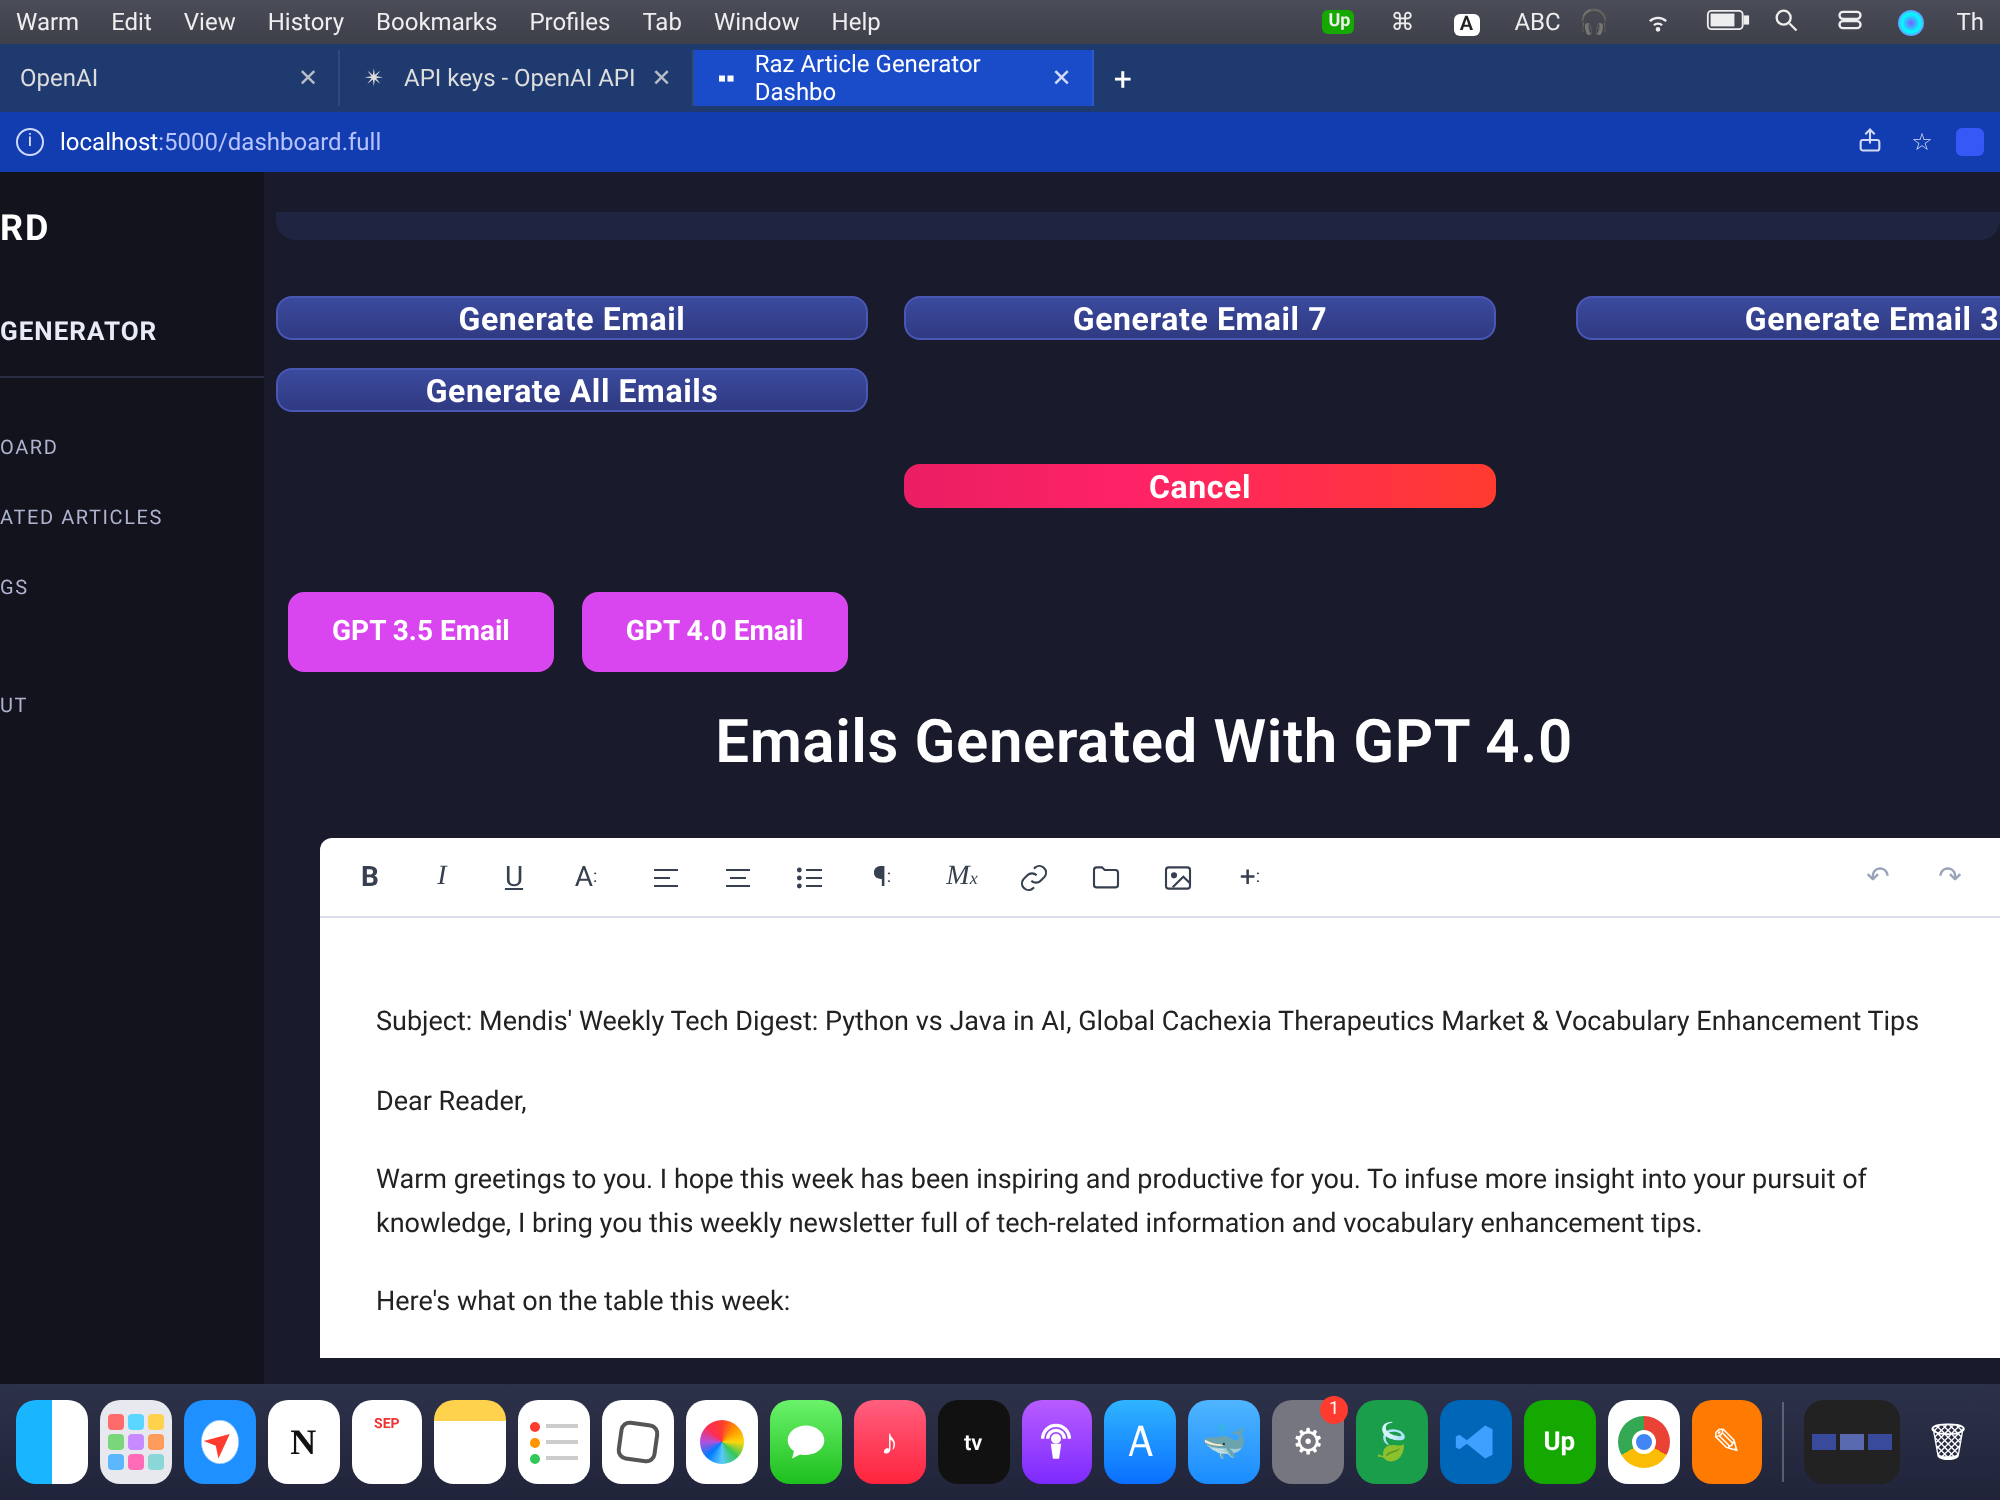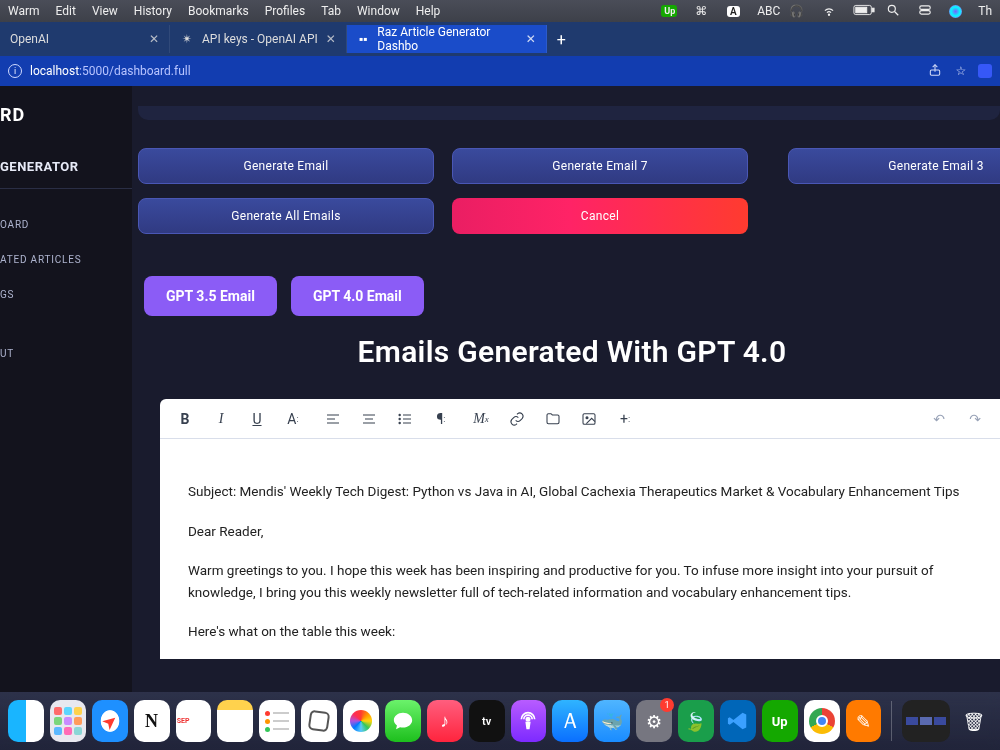--- a/index.html
+++ b/index.html
@@ -33,46 +33,46 @@
   .sidebar { width: 132px; background:#13131d; color:#c5c8d9; padding-top:18px; display:flex; flex-direction:column; font-size:12px; }
   .sidebar .brand { font-size:18px; font-weight:700; color:#fff; padding:0 0 16px 0; letter-spacing:1px; }
   .sidebar .sect { font-size:13px; font-weight:700; color:#e7eaf7; padding:18px 0 8px; letter-spacing:.5px; }
   .sidebar hr { border:none; border-top:1px solid #2a2e45; margin:6px 0 18px; }
   .sidebar .link { font-size:10px; letter-spacing:.8px; padding:12px 0; color:#aeb4cf; }
 
   .main { flex:1; padding: 20px 0 0 6px; overflow:hidden; position:relative; }
   .topstrip { height:14px; background:#1f2440; border-radius:0 0 10px 10px; margin:0 0 28px 0; }
 
   .btnrow { display:flex; gap:18px; margin-bottom:14px; }
-  .btn { flex:0 0 296px; height:36px; border-radius:8px; display:flex; align-items:center; justify-content:center; font-weight:400; font-size:12px; color:#fff; letter-spacing:.3px; }
+  .btn { flex:0 0 296px; height:22px; border-radius:8px; display:flex; align-items:center; justify-content:center; font-weight:700; font-size:16px; color:#fff; letter-spacing:.3px; }
   .btn.third { margin-left:22px; }
   .btn-indigo { background: linear-gradient(180deg,#3a4a9d 0%,#303a82 100%); border:1px solid #4a57b5; }
-  .btn-cancel { background: linear-gradient(90deg,#ea1e63 0%,#ff2366 40%,#ff3b2f 100%); }
+  .btn-cancel { background: linear-gradient(90deg,#ea1e63 0%,#ff2366 40%,#ff3b2f 100%); margin-top: 48px; }
   .btnrow2 .btn { flex:0 0 296px; }
   
   .chiprow { display:flex; gap:14px; margin:42px 0 18px 6px; }
-  .chip { height:40px; padding:13px 22px; border-radius:8px; background:#8b5cf6; color:#fff; font-weight:700; font-size:14px; display:flex; align-items:center; }
+  .chip { height:40px; padding:13px 22px; border-radius:8px; background:#d946ef; color:#fff; font-weight:700; font-size:14px; display:flex; align-items:center; }
 
   .h1 { color:#fff; font-size:30px; font-weight:600; margin:4px 0 30px 6px; letter-spacing:.3px;text-align:center; }
 
   .editor { margin-left:22px; background:#fff; border-radius:6px 0 0 0; height:260px; overflow:hidden; }
   .toolbar { height:40px; display:flex; align-items:center; padding:0 16px; gap:22px; border-bottom:1px solid #d9deea; color:#37404f; }
   .toolbar .grp { display:flex; gap:18px; align-items:center; }
   .toolbar .sp { flex:1; }
   .toolbar .tb { width:18px; height:18px; display:flex; align-items:center; justify-content:center; font-size:14px; }
   .toolbar svg { width:16px; height:16px; stroke:#37404f; fill:none; stroke-width:1.6; }
   .editor-body { padding: 42px 28px 0; font-size:13.5px; color:#222; line-height:1.6; }
   .editor-body p { margin-bottom:18px; }
 
   
   .dock { position:absolute; bottom:0; left:0; right:0; height:58px; display:flex; align-items:center; padding:4px 8px; gap:6px; background: linear-gradient(180deg, rgba(90,100,140,.3), rgba(40,44,70,.5)); backdrop-filter: blur(6px); }
   .dock .dicon { width:42px; height:42px; border-radius:10px; display:flex; align-items:center; justify-content:center; font-size:18px; color:#fff; position:relative; }
   .dock .sep { width:1px; height:40px; background:rgba(255,255,255,.25); margin:0 4px; }
   .badge { position:absolute; top:-2px; right:-2px; background:#ff3b30; color:#fff; font-size:9px; min-width:14px; height:14px; border-radius:7px; display:flex; align-items:center; justify-content:center; padding:0 3px; }
-  .cal { background:#fff; color:#111; flex-direction:row; font-size:8px; line-height:1; }
+  .cal { background:#fff; color:#111; flex-direction:column; font-size:8px; line-height:1; }
   .cal .m { color:#e33; font-weight:700; font-size:7px; }
   .cal .d { font-size:18px; font-weight:600; }
 </style>
 </head>
 <body>
 
 <div class="menubar">
   <span class="mitem">Warm</span>
   <span class="mitem">Edit</span>
   <span class="mitem">View</span>

